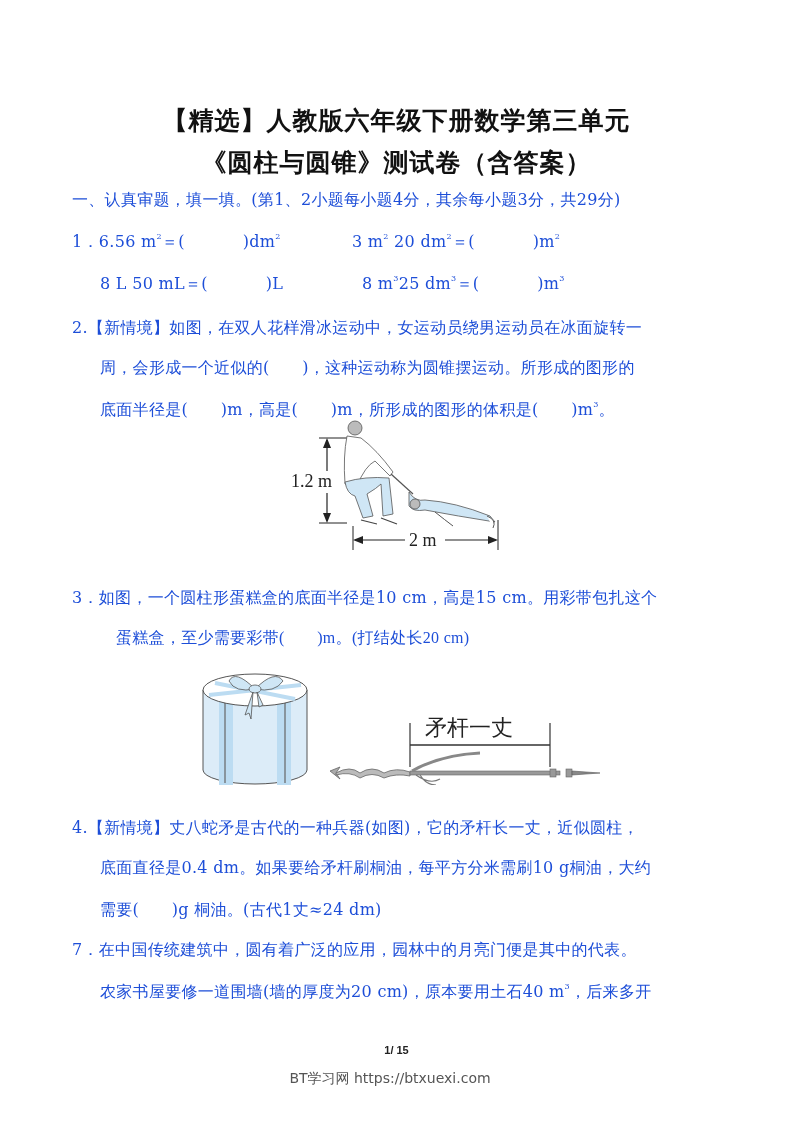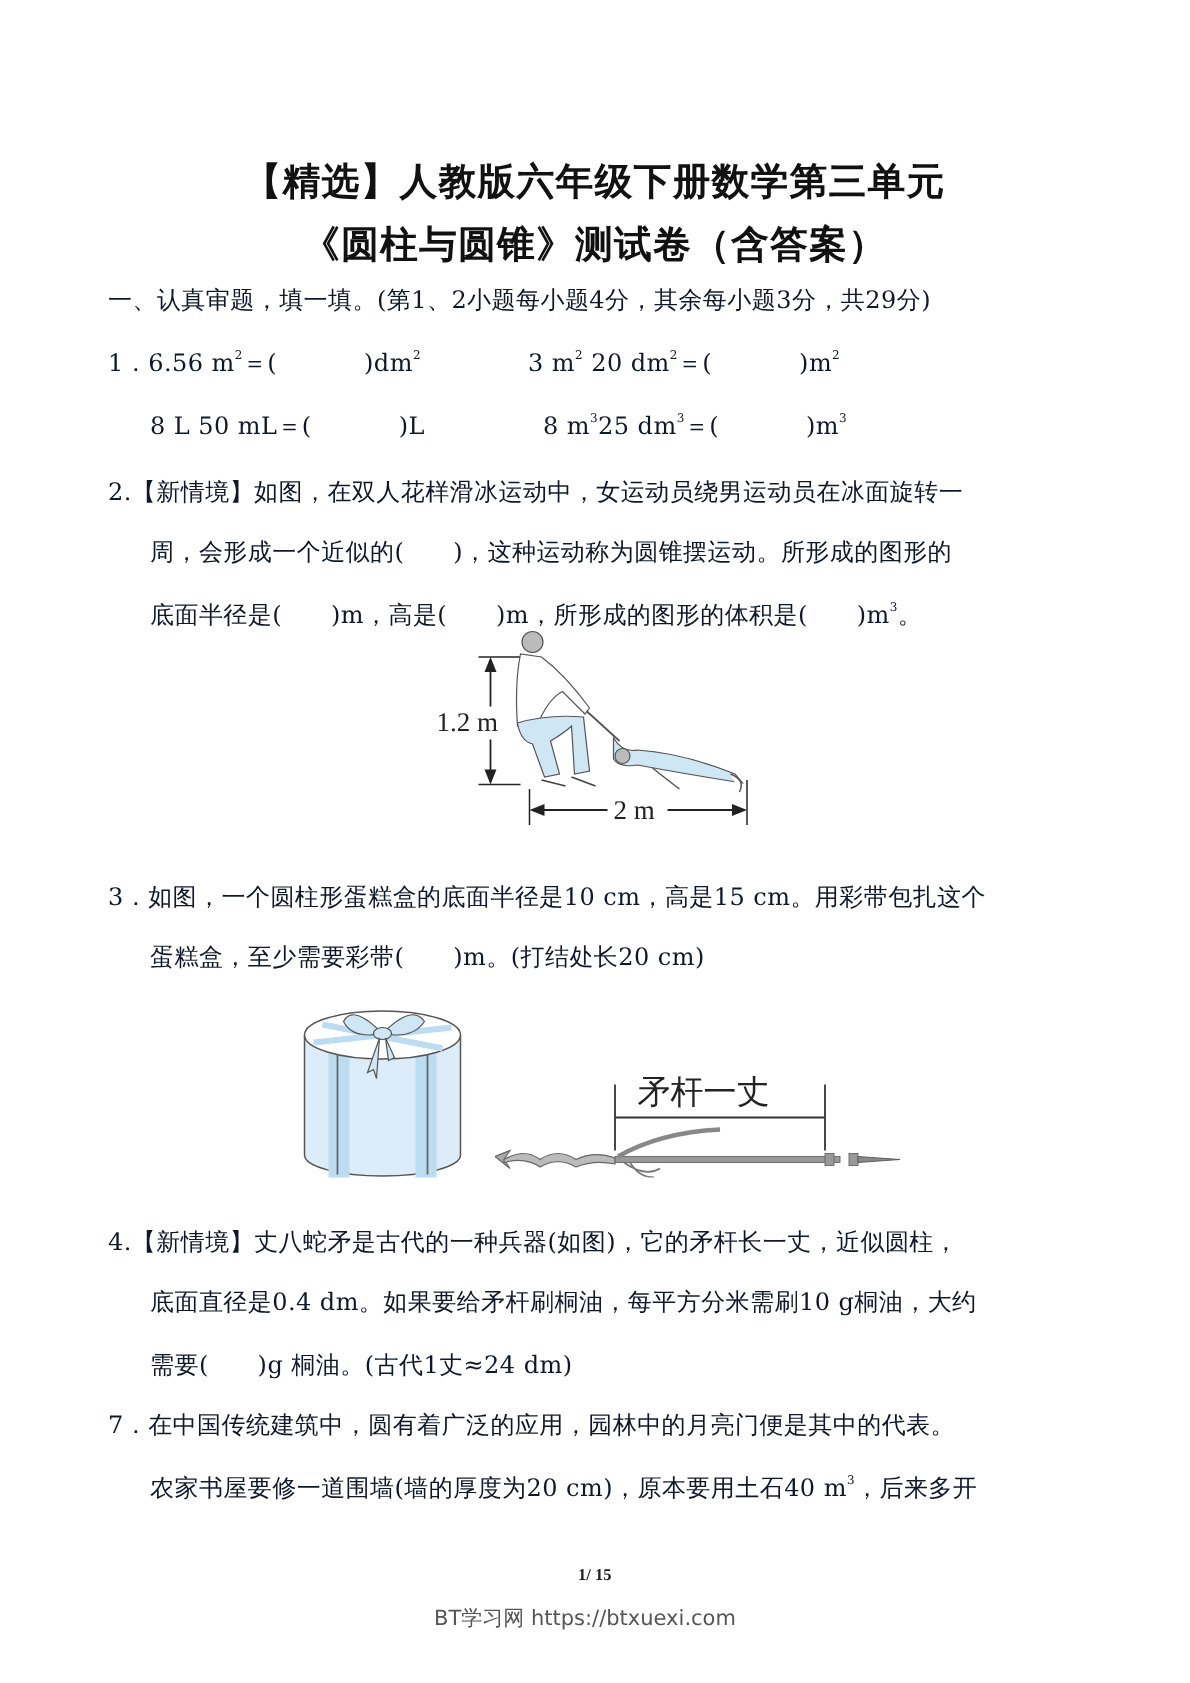--- a/index.html
+++ b/index.html
@@ -1,24 +1,24 @@
 <!DOCTYPE html>
 <html><head>
 <meta charset="utf-8">
 <style>
   html, body { margin:0; padding:0; background:#fff; }
   body { width:793px; height:1122px; position:relative; overflow:hidden;
          font-family:"DejaVu Serif","Liberation Serif",serif; color:#111; }
   .abs { position:absolute; }
   .title { left:0; width:793px; text-align:center; font-family:"DejaVu Sans","Liberation Sans",sans-serif;
            font-weight:bold; font-size:25px; letter-spacing:1px; color:#111; }
-  .line { position:absolute; font-size:16px; white-space:nowrap; color:#0f172a; letter-spacing:0.3px; }
+  .line { position:absolute; font-size:16px; white-space:nowrap; color:#1d4ed8; letter-spacing:0.3px; }
   sup { font-size:8px; vertical-align:8px; line-height:0; }
   .blank { display:inline-block; }
-  .footer-page { left:0; width:793px; text-align:center; font-family:Liberation Serif, serif;
+  .footer-page { left:0; width:793px; text-align:center; font-family:Liberation Sans, sans-serif;
                  font-weight:bold; font-size:11px; color:#222; }
   .footer-site { left:0; width:780px; text-align:center; font-family:"DejaVu Sans","Liberation Sans",sans-serif;
                  font-size:14px; color:#555; }
   svg text { font-family:"Liberation Serif","DejaVu Serif",serif; }
 </style>
 </head>
 <body>
 
 <div class="abs title" style="top:104px;">【精选】人教版六年级下册数学第三单元</div>
 <div class="abs title" style="top:146px;">《圆柱与圆锥》测试卷（含答案）</div>
@@ -71,21 +71,21 @@
     <line x1="213" y1="104" x2="213" y2="134" stroke="#222" stroke-width="1"></line>
     <line x1="70" y1="124" x2="211" y2="124" stroke="#222" stroke-width="1.2"></line>
     <polygon points="68,124 78,120 78,128" fill="#222"></polygon>
     <polygon points="213,124 203,120 203,128" fill="#222"></polygon>
     <rect x="120" y="112" width="40" height="22" fill="#fff"></rect>
     <text x="124" y="130" font-size="18" fill="#222">2 m</text>
   </svg>
 </div>
 
 <div class="line" style="left:72px; top:588px;">3．如图，一个圆柱形蛋糕盒的底面半径是10 cm，高是15 cm。用彩带包扎这个</div>
-<div class="line" style="left:100px; top:628px;">蛋糕盒，至少需要彩带(　　)m。(打结处长20 cm)</div>
+<div class="line" style="left:116px; top:628px;font-family:Liberation Serif, serif;">蛋糕盒，至少需要彩带(　　)m。(打结处长20 cm)</div>
 
 <div class="abs" style="left:195px; top:665px; width:120px; height:125px;">
   <svg width="120" height="125" viewBox="0 0 120 125">
     <path d="M8 25 L8 105 A52 14 0 0 0 112 105 L112 25" fill="#dcecf8" stroke="#555" stroke-width="1"></path>
     <rect x="24" y="30" width="14" height="90" fill="#bcdcf2"></rect>
     <rect x="82" y="30" width="14" height="90" fill="#bcdcf2"></rect>
     <line x1="30" y1="36" x2="30" y2="118" stroke="#666" stroke-width="1.2"></line>
     <line x1="90" y1="36" x2="90" y2="118" stroke="#666" stroke-width="1.2"></line>
     <ellipse cx="60" cy="25" rx="52" ry="16" fill="#fff" stroke="#555" stroke-width="1"></ellipse>
     <path d="M14 30 L106 20 M20 18 L100 34" stroke="#bcdcf2" stroke-width="4"></path>

